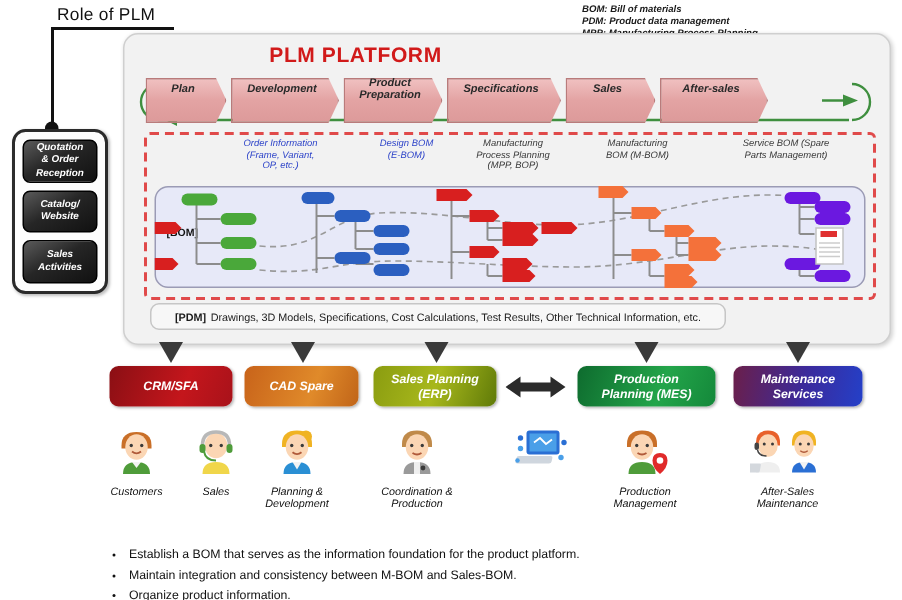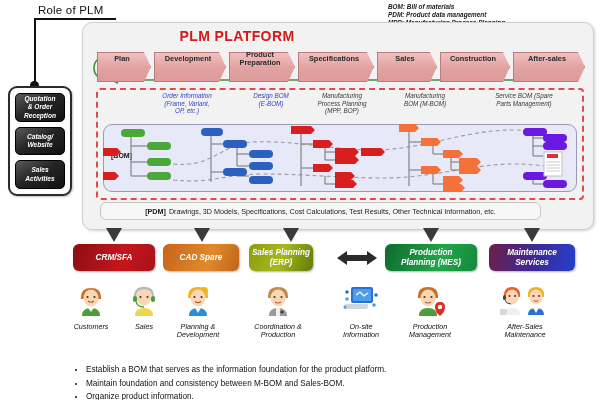--- a/index.html
+++ b/index.html
@@ -66,21 +66,21 @@
   
   #chevron-row{
     left:97px;top:52px;width:482px;height:30px;
     display:flex;gap:3px;align-items:stretch;
   }
   .chev{
     position:relative;
     background:linear-gradient(180deg,#f0c0c0 0%,#e3a3a3 50%,#dd9a9a 100%);
     border:1px solid #b97b7b;
     display:flex;align-items:center;justify-content:center;
-    font-size:7.4px;font-weight:bold;color:#2a2a2a;
+    font-size:7.4px;font-weight:bold;font-style:italic;color:#2a2a2a;
     text-align:center;line-height:8.4px;
     clip-path:polygon(0 0, calc(100% - 7px) 0, 100% 50%, calc(100% - 7px) 100%, 0 100%);
     padding:0 8px 16px 4px;
     box-sizing:border-box;
   }
 
   
   #bom-dashed{
     left:96px;top:88px;width:488px;height:112px;
     border:2px dashed #e04a4a;border-radius:4px;box-sizing:border-box;
@@ -97,21 +97,21 @@
     left:103px;top:124px;width:474px;height:68px;
     background:#e7e9f8;border:1px solid #9b9bb5;border-radius:9px;
     box-sizing:border-box;
   }
   #bom-tag{
     left:111px;top:152px;font-size:7px;font-weight:bold;color:#111;
   }
 
   
   #pdm-bar{
-    left:100px;top:202px;width:441px;height:18px;
+    left:100px;top:202px;width:384px;height:18px;
     background:#f7f7f7;border:1px solid #c6c6c6;border-radius:6px;
     display:flex;align-items:center;justify-content:center;
     font-size:7.2px;color:#1a1a1a;box-sizing:border-box;
   }
   #pdm-bar b{margin-right:3px;}
 
   
   .banner{
     position:absolute;top:244px;height:27px;border-radius:6px;
     display:flex;align-items:center;justify-content:center;text-align:center;
@@ -169,21 +169,20 @@
   <line x1="460" y1="17" x2="478" y2="17" stroke="#3f8f3f" stroke-width="1.6"></line>
 </svg>
 
 <div class="abs" id="chevron-row">
   <div class="chev" style="flex: 0 0 54px; white-space: pre-line;">Plan</div>
   <div class="chev" style="flex: 0 0 72px; white-space: pre-line;">Development</div>
   <div class="chev" style="flex: 0 0 66px; white-space: pre-line;">Product
 Preparation</div>
   <div class="chev" style="flex: 0 0 76px; white-space: pre-line;">Specifications</div>
   <div class="chev" style="flex: 0 0 60px; white-space: pre-line;">Sales</div>
-  <div class="chev" style="flex: 0 0 70px; white-space: pre-line;">Construction</div>
   <div class="chev" style="flex: 0 0 72px; white-space: pre-line;">After-sales</div>
 </div>
 
 <div class="abs" id="bom-dashed"></div>
 
 <div class="abs" id="bom-labels">
   <div class="bomlab" style="left: 38px; top: 0px; width: 98px; white-space: pre-line;">Order Information
 (Frame, Variant,
 OP, etc.)</div>
   <div class="bomlab" style="left: 134px; top: 0px; width: 74px; white-space: pre-line;">Design BOM
@@ -301,21 +300,21 @@
   <polygon points="363,0 379,0 371,14" fill="#3a3a3a"></polygon>
   <polygon points="464,0 480,0 472,14" fill="#3a3a3a"></polygon>
 </svg>
 
 <svg class="abs" style="left:337px;top:249px;" width="44" height="18">
   <polygon points="0,9 10,2 10,6 30,6 30,2 40,9 30,16 30,12 10,12 10,16" fill="#2b2b2b"></polygon>
 </svg>
 
 <div class="banner" style="left: 73px; width: 82px; background: linear-gradient(110deg, rgb(138, 15, 20), rgb(196, 22, 28) 60%, rgb(168, 18, 26)); white-space: pre-line;">CRM/SFA</div>
 <div class="banner" style="left: 163px; width: 76px; background: linear-gradient(110deg, rgb(200, 99, 26), rgb(224, 138, 42) 60%, rgb(192, 100, 24)); white-space: pre-line;">CAD Spare</div>
-<div class="banner" style="left: 249px; width: 64px; background: linear-gradient(110deg, rgb(138, 156, 16), rgb(168, 184, 28) 50%, rgb(95, 122, 8)); white-space: pre-line;">Sales Planning
+<div class="banner" style="left: 249px; width: 82px; background: linear-gradient(110deg, rgb(138, 156, 16), rgb(168, 184, 28) 50%, rgb(95, 122, 8)); white-space: pre-line;">Sales Planning
 (ERP)</div>
 <div class="banner" style="left: 385px; width: 92px; background: linear-gradient(110deg, rgb(14, 107, 46), rgb(35, 165, 74) 60%, rgb(20, 136, 58)); white-space: pre-line;">Production
 Planning (MES)</div>
 <div class="banner" style="left: 489px; width: 86px; background: linear-gradient(100deg, rgb(107, 31, 74), rgb(59, 42, 156) 55%, rgb(36, 64, 200)); white-space: pre-line;">Maintenance
 Services</div>
 
 <div class="role" style="left:61px;">
   <svg class="avatar" width="34" height="34" viewBox="0 0 34 34">
     <path d="M7 14 q0-9 10-9 q10 0 10 9 v2 h-20z" fill="#c96f28"></path>
     <ellipse cx="17" cy="15" rx="7.5" ry="8.5" fill="#fbd6b4"></ellipse>
@@ -377,22 +376,20 @@
     <rect x="8" y="4" width="22" height="16" rx="2" fill="#2a6fd4"></rect>
     <rect x="10" y="6" width="18" height="12" fill="#4a9fe8"></rect>
     <path d="M13 12 l4-3 l4 4 l4-3" stroke="#fff" stroke-width="1.2" fill="none"></path>
     <rect x="6" y="21" width="24" height="5" rx="1.5" fill="#cfd6de" transform="skewX(-12)"></rect>
     <circle cx="4" cy="9" r="1.8" fill="#2a6fd4"></circle>
     <circle cx="4" cy="16" r="1.8" fill="#4a9fe8"></circle>
     <circle cx="33" cy="12" r="1.8" fill="#2a6fd4"></circle>
     <circle cx="31" cy="22" r="1.8" fill="#4a9fe8"></circle>
     <circle cx="2" cy="24" r="1.5" fill="#4a9fe8"></circle>
   </svg>
-  <div class="lbl" style="white-space: pre-line;">On-site
-Information</div>
 </div>
 
 <div class="role" style="left:400px;">
   <svg class="avatar" width="36" height="34" viewBox="0 0 36 34">
     <path d="M6 13 q0-9 10-9 q10 0 10 9 v2 h-20z" fill="#c96f28"></path>
     <ellipse cx="16" cy="15" rx="7.5" ry="8.5" fill="#fbd6b4"></ellipse>
     <circle cx="12.5" cy="14" r="1.1" fill="#3a3a3a"></circle>
       <circle cx="19.5" cy="14" r="1.1" fill="#3a3a3a"></circle>
     <path d="M13 19 q3 2 6 0" stroke="#b05a3a" stroke-width="1.2" fill="none"></path>
     <path d="M7 33 q0-8 9-8 q9 0 9 8z" fill="#4f9c3a"></path>
@@ -423,16 +420,16 @@
     <path d="M28 32 q0-7 8-7 q8 0 8 7z" fill="#2a6fd4"></path>
     <path d="M33 25 l3 5 l3-5z" fill="#f3f3f3"></path>
   </svg>
   <div class="lbl" style="white-space: pre-line;">After-Sales
 Maintenance</div>
 </div>
 
 <div class="abs" id="bullets">
   <ul>
     <li>Establish a BOM that serves as the information foundation for the product platform.</li>
-    <li>Maintain foundation and consistency between M-BOM and Sales-BOM.</li>
+    <li>Maintain integration and consistency between M-BOM and Sales-BOM.</li>
     <li>Organize product information.</li>
   </ul>
 </div>
 
 </body></html>

